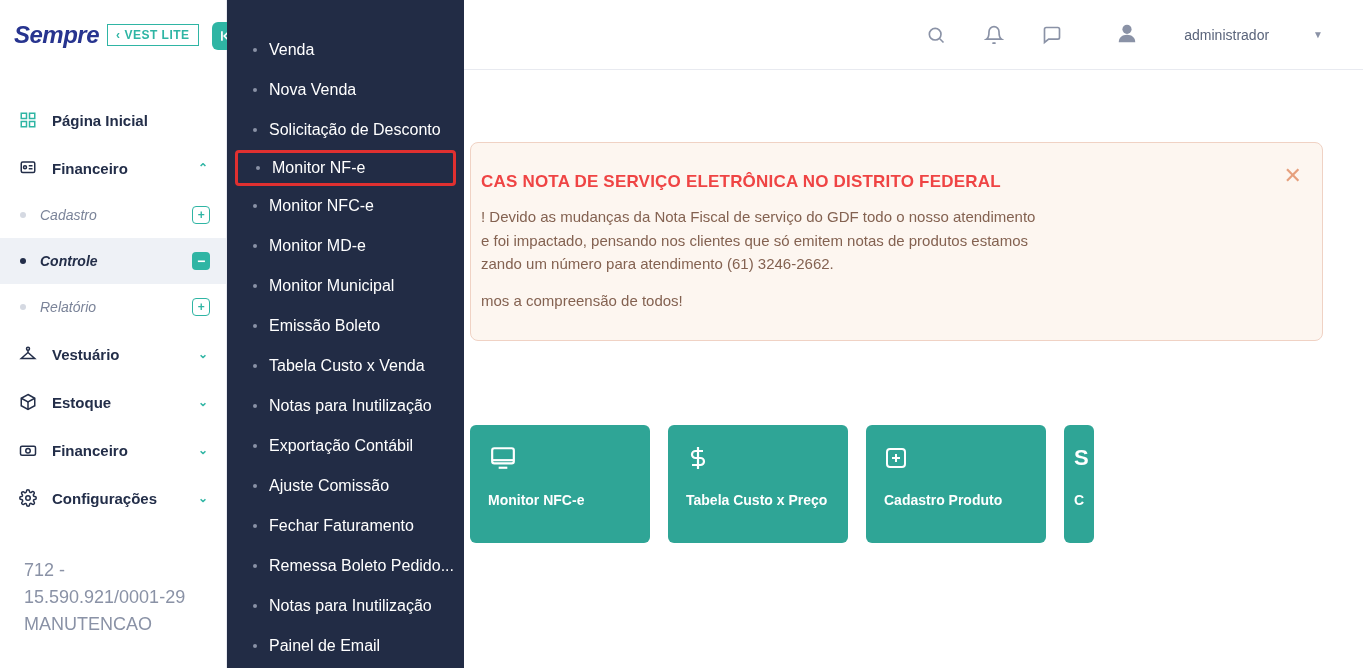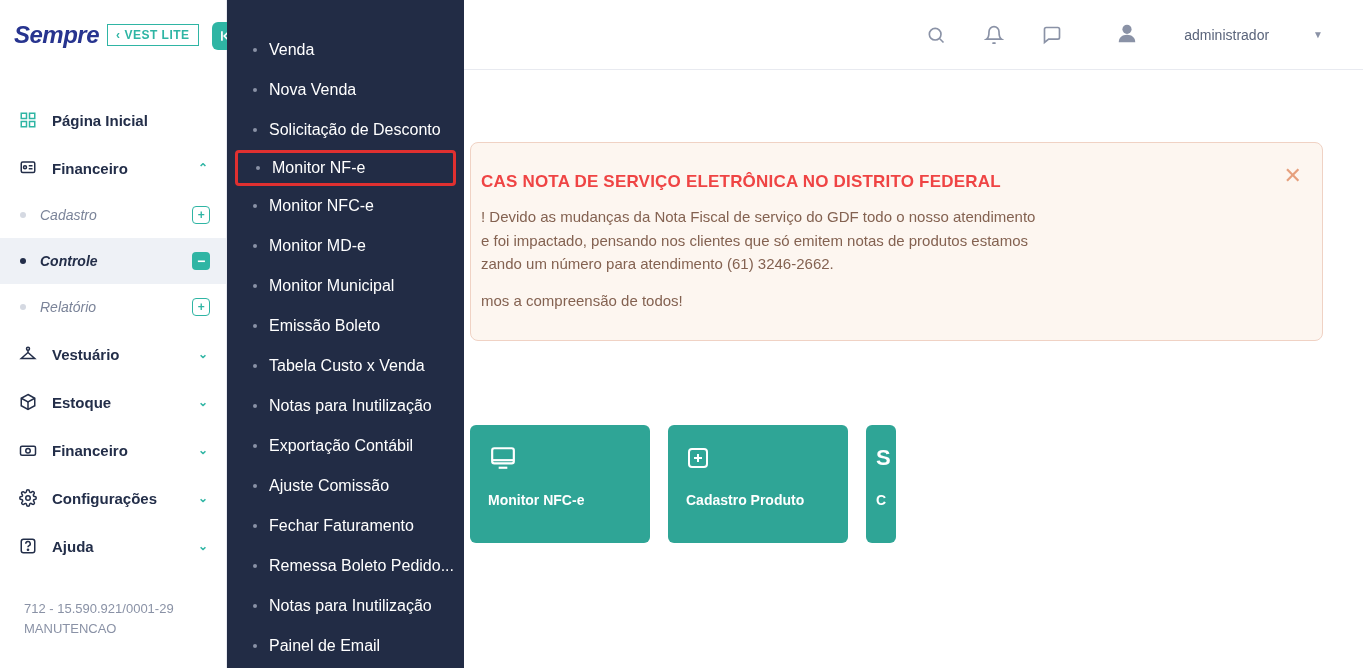--- a/index.html
+++ b/index.html
@@ -29,21 +29,21 @@
   .nav-item .chev { position:absolute; right:18px; color:#2fb5a4; font-size:12px;}
   .nav-item.exp .chev{ color:#2fb5a4;}
 
   .sub-item { display:flex; align-items:center; height:46px; padding:0 18px 0 20px; cursor:pointer; font-size:14px; color:#7b8499; position:relative;font-style:italic;}
   .sub-item .dot{ width:6px; height:6px; border-radius:50%; background:#d5d9e2; margin-right:14px;}
   .sub-item .plus-badge{ position:absolute; right:16px; width:18px; height:18px; border:1px solid #2fb5a4; border-radius:4px; display:flex; align-items:center; justify-content:center; color:#2fb5a4; font-size:12px; font-weight:700;}
   .sub-item .minus-badge{ position:absolute; right:16px; width:18px; height:18px; background:#2fb5a4; border-radius:4px; display:flex; align-items:center; justify-content:center; color:#fff; font-size:14px; font-weight:700;}
   .sub-item.active{ background:#eef1f6; color:#232e49; font-weight:600;}
   .sub-item.active .dot{ background:#232e49;}
 
-  .footer-info{ padding:24px 24px 30px 24px; font-size:13px; color:#8a92a6; line-height:1.5;}
+  .footer-info{ padding:24px 24px 30px 24px; font-size:18px; color:#8a92a6; line-height:1.5;}
 
   
   .flyout { position:absolute; left:227px; top:0; width:237px; height:668px; background:#222c45; padding-top:30px; z-index:10;}
   .flyout-item{ display:flex; align-items:center; height:40px; padding:0 26px; cursor:pointer; color:#fff; font-size:16px; font-weight:500; white-space:nowrap; overflow:hidden; text-overflow:ellipsis;}
   .flyout-item .bullet{ width:4px; height:4px; background:#859; background:#8a92a6; border-radius:50%; margin-right:12px; flex-shrink:0;}
   .flyout-item.highlighted{ border:3px solid #e03030; border-radius:4px; margin:0 8px; padding:0 18px; height:36px;}
 
   
   .main { position:absolute; left:464px; top:70px; right:0; bottom:0; padding:24px 0 0 0; overflow:hidden;}
   .alert-box{ margin:48px 40px 0 6px; border:1px solid #f0d2c4; background:#fdf6f0; border-radius:8px; padding:26px 56px 28px 10px; color:#846251; position:relative; line-height:1.55; font-size:15px;}
@@ -297,20 +297,29 @@
         <svg width="30" height="26" viewBox="0 0 24 24" fill="none" stroke="currentColor" stroke-width="2">
             <rect x="2" y="3" width="20" height="14" rx="2"></rect>
             <line x1="2" y1="14" x2="22" y2="14"></line>
             <line x1="8" y1="21" x2="16" y2="21"></line>
           </svg>
       </div>
       <div class="tile-label">Monitor NFC-e</div>
     </div>
     <div class="tile">
       <div class="tile-ico">
+        <svg width="24" height="26" viewBox="0 0 24 24" fill="none" stroke="currentColor" stroke-width="2.2">
+            <line x1="12" y1="1" x2="12" y2="23"></line>
+            <path d="M17 5H9.5a3.5 3.5 0 0 0 0 7h5a3.5 3.5 0 0 1 0 7H6"></path>
+          </svg>
+      </div>
+      <div class="tile-label">Tabela Custo x Preço</div>
+    </div>
+    <div class="tile">
+      <div class="tile-ico">
         <svg width="24" height="24" viewBox="0 0 24 24" fill="none" stroke="currentColor" stroke-width="2">
             <rect x="3" y="3" width="18" height="18" rx="3"></rect>
             <line x1="12" y1="8" x2="12" y2="16"></line>
             <line x1="8" y1="12" x2="16" y2="12"></line>
           </svg>
       </div>
       <div class="tile-label">Cadastro Produto</div>
     </div>
     <div class="tile" style="width:30px;padding-left:10px;padding-right:0;">
       <div class="tile-ico" style="font-size:22px;font-weight:700;">S</div>

